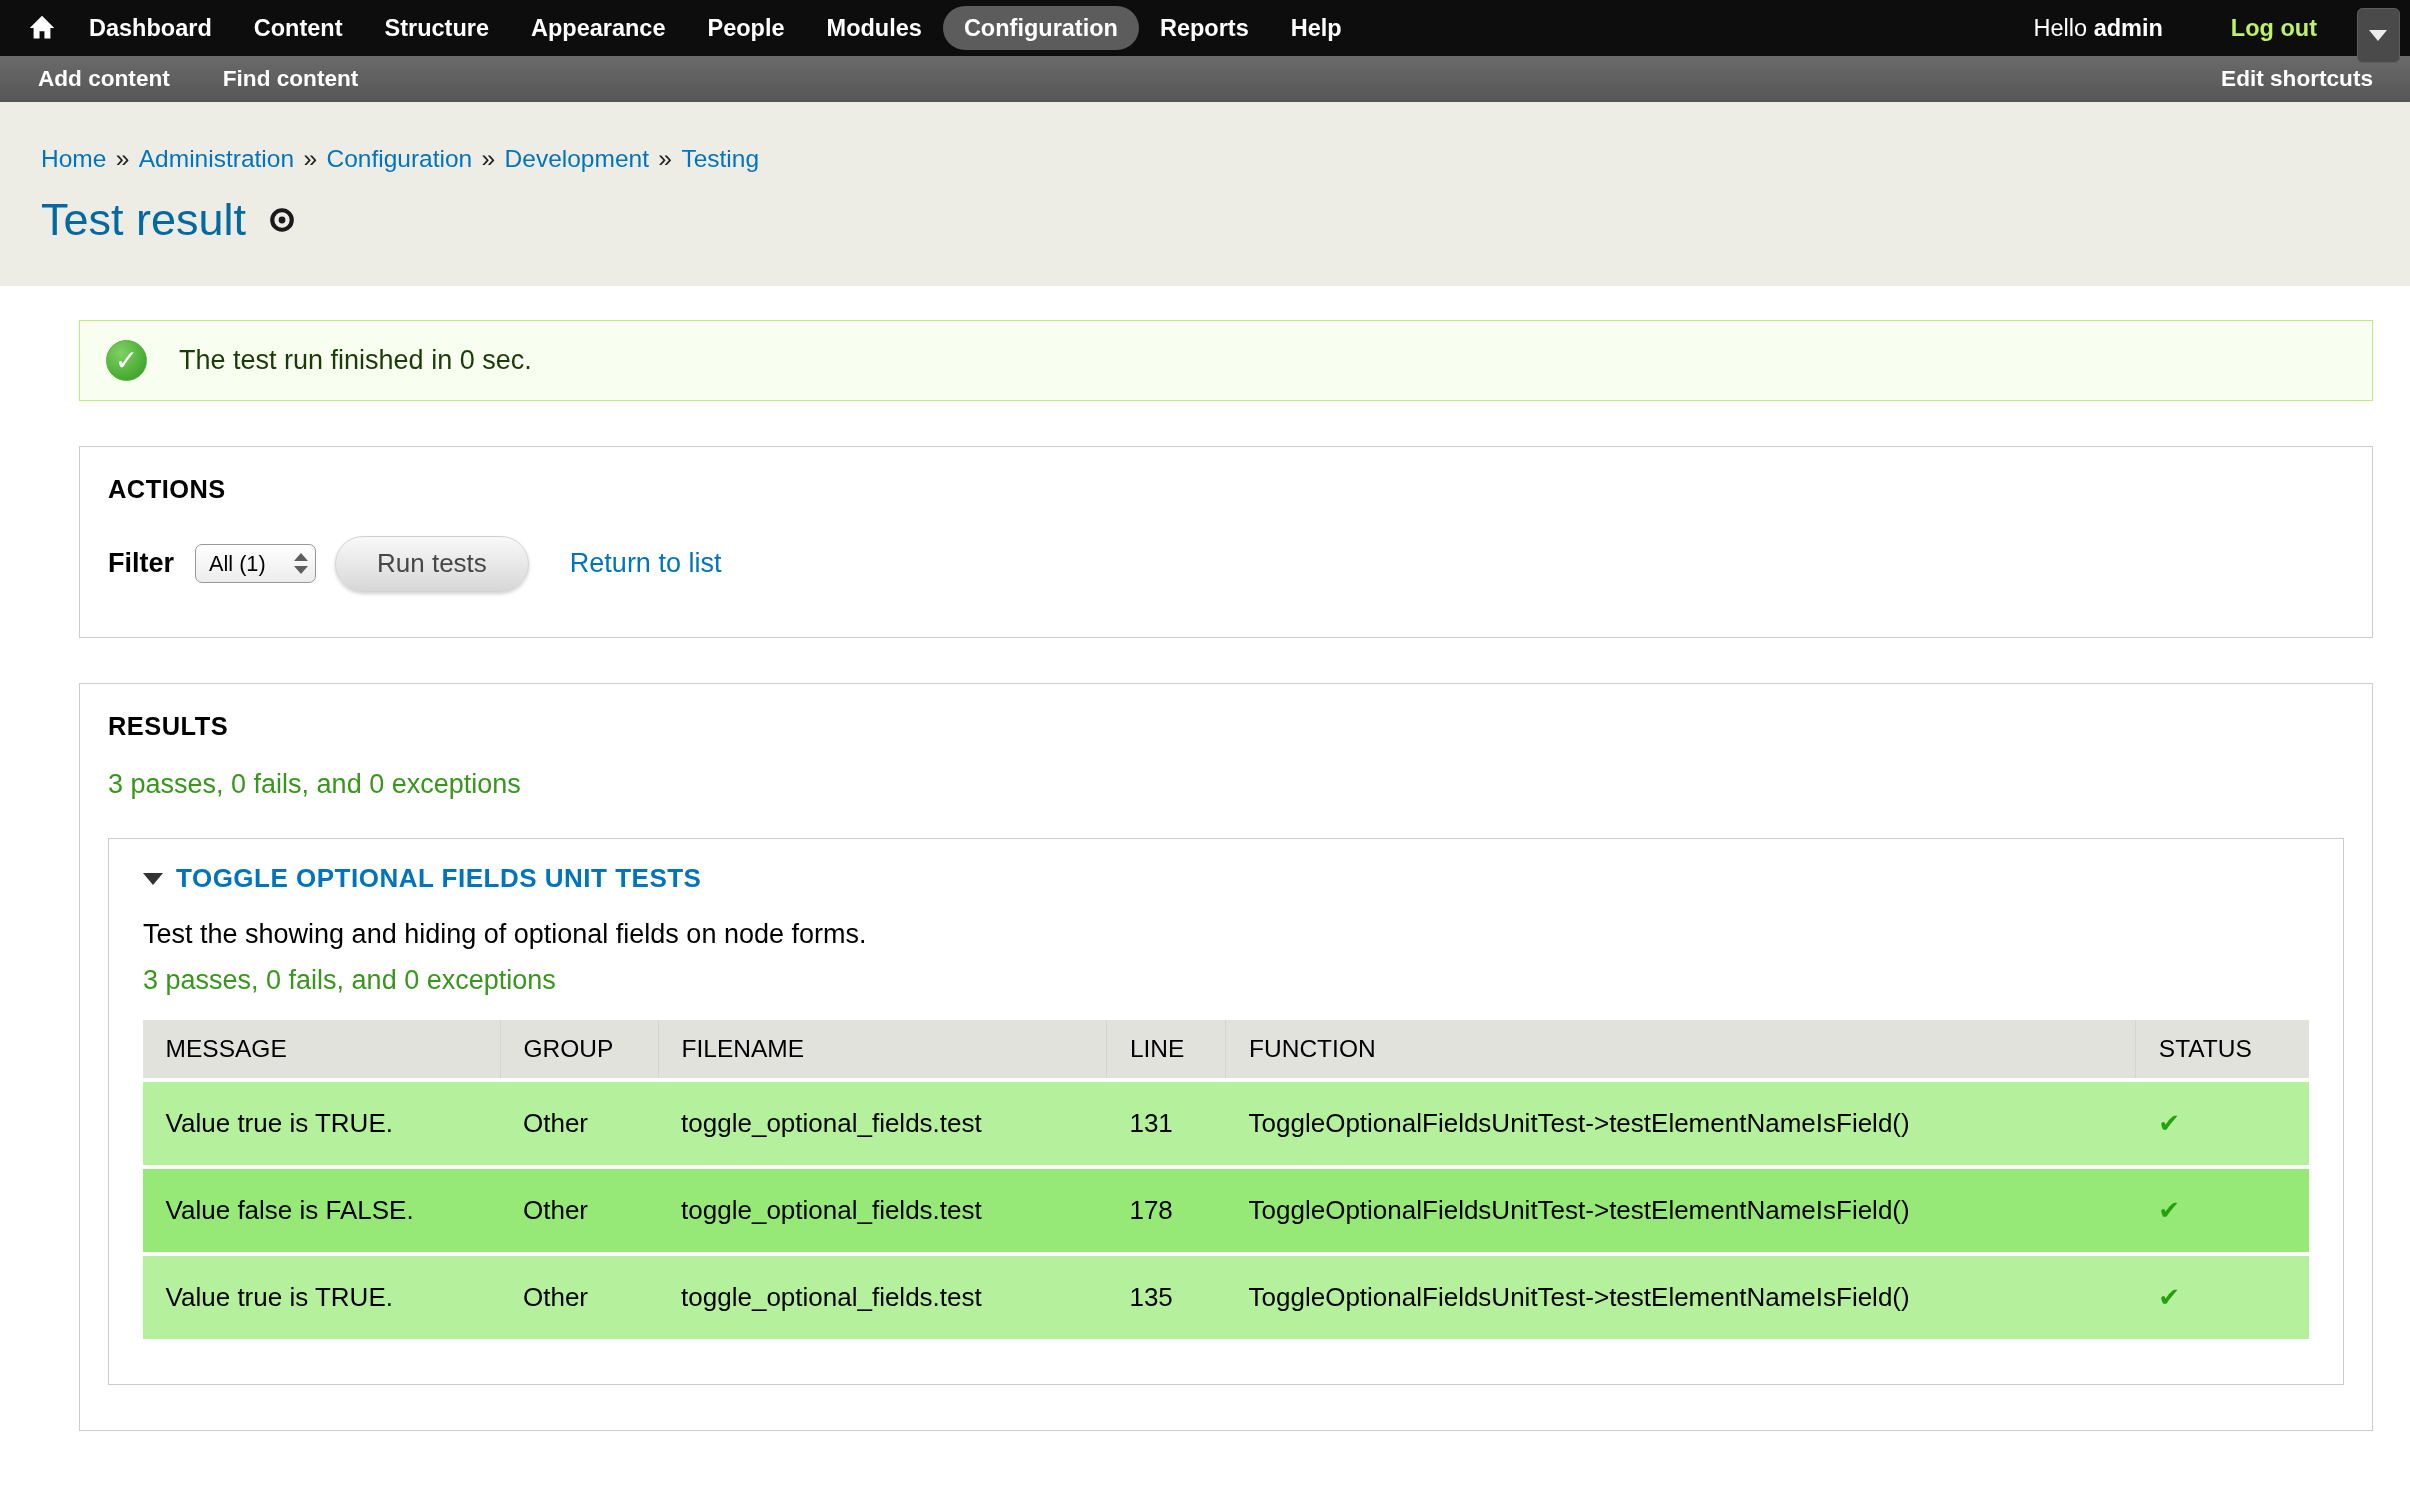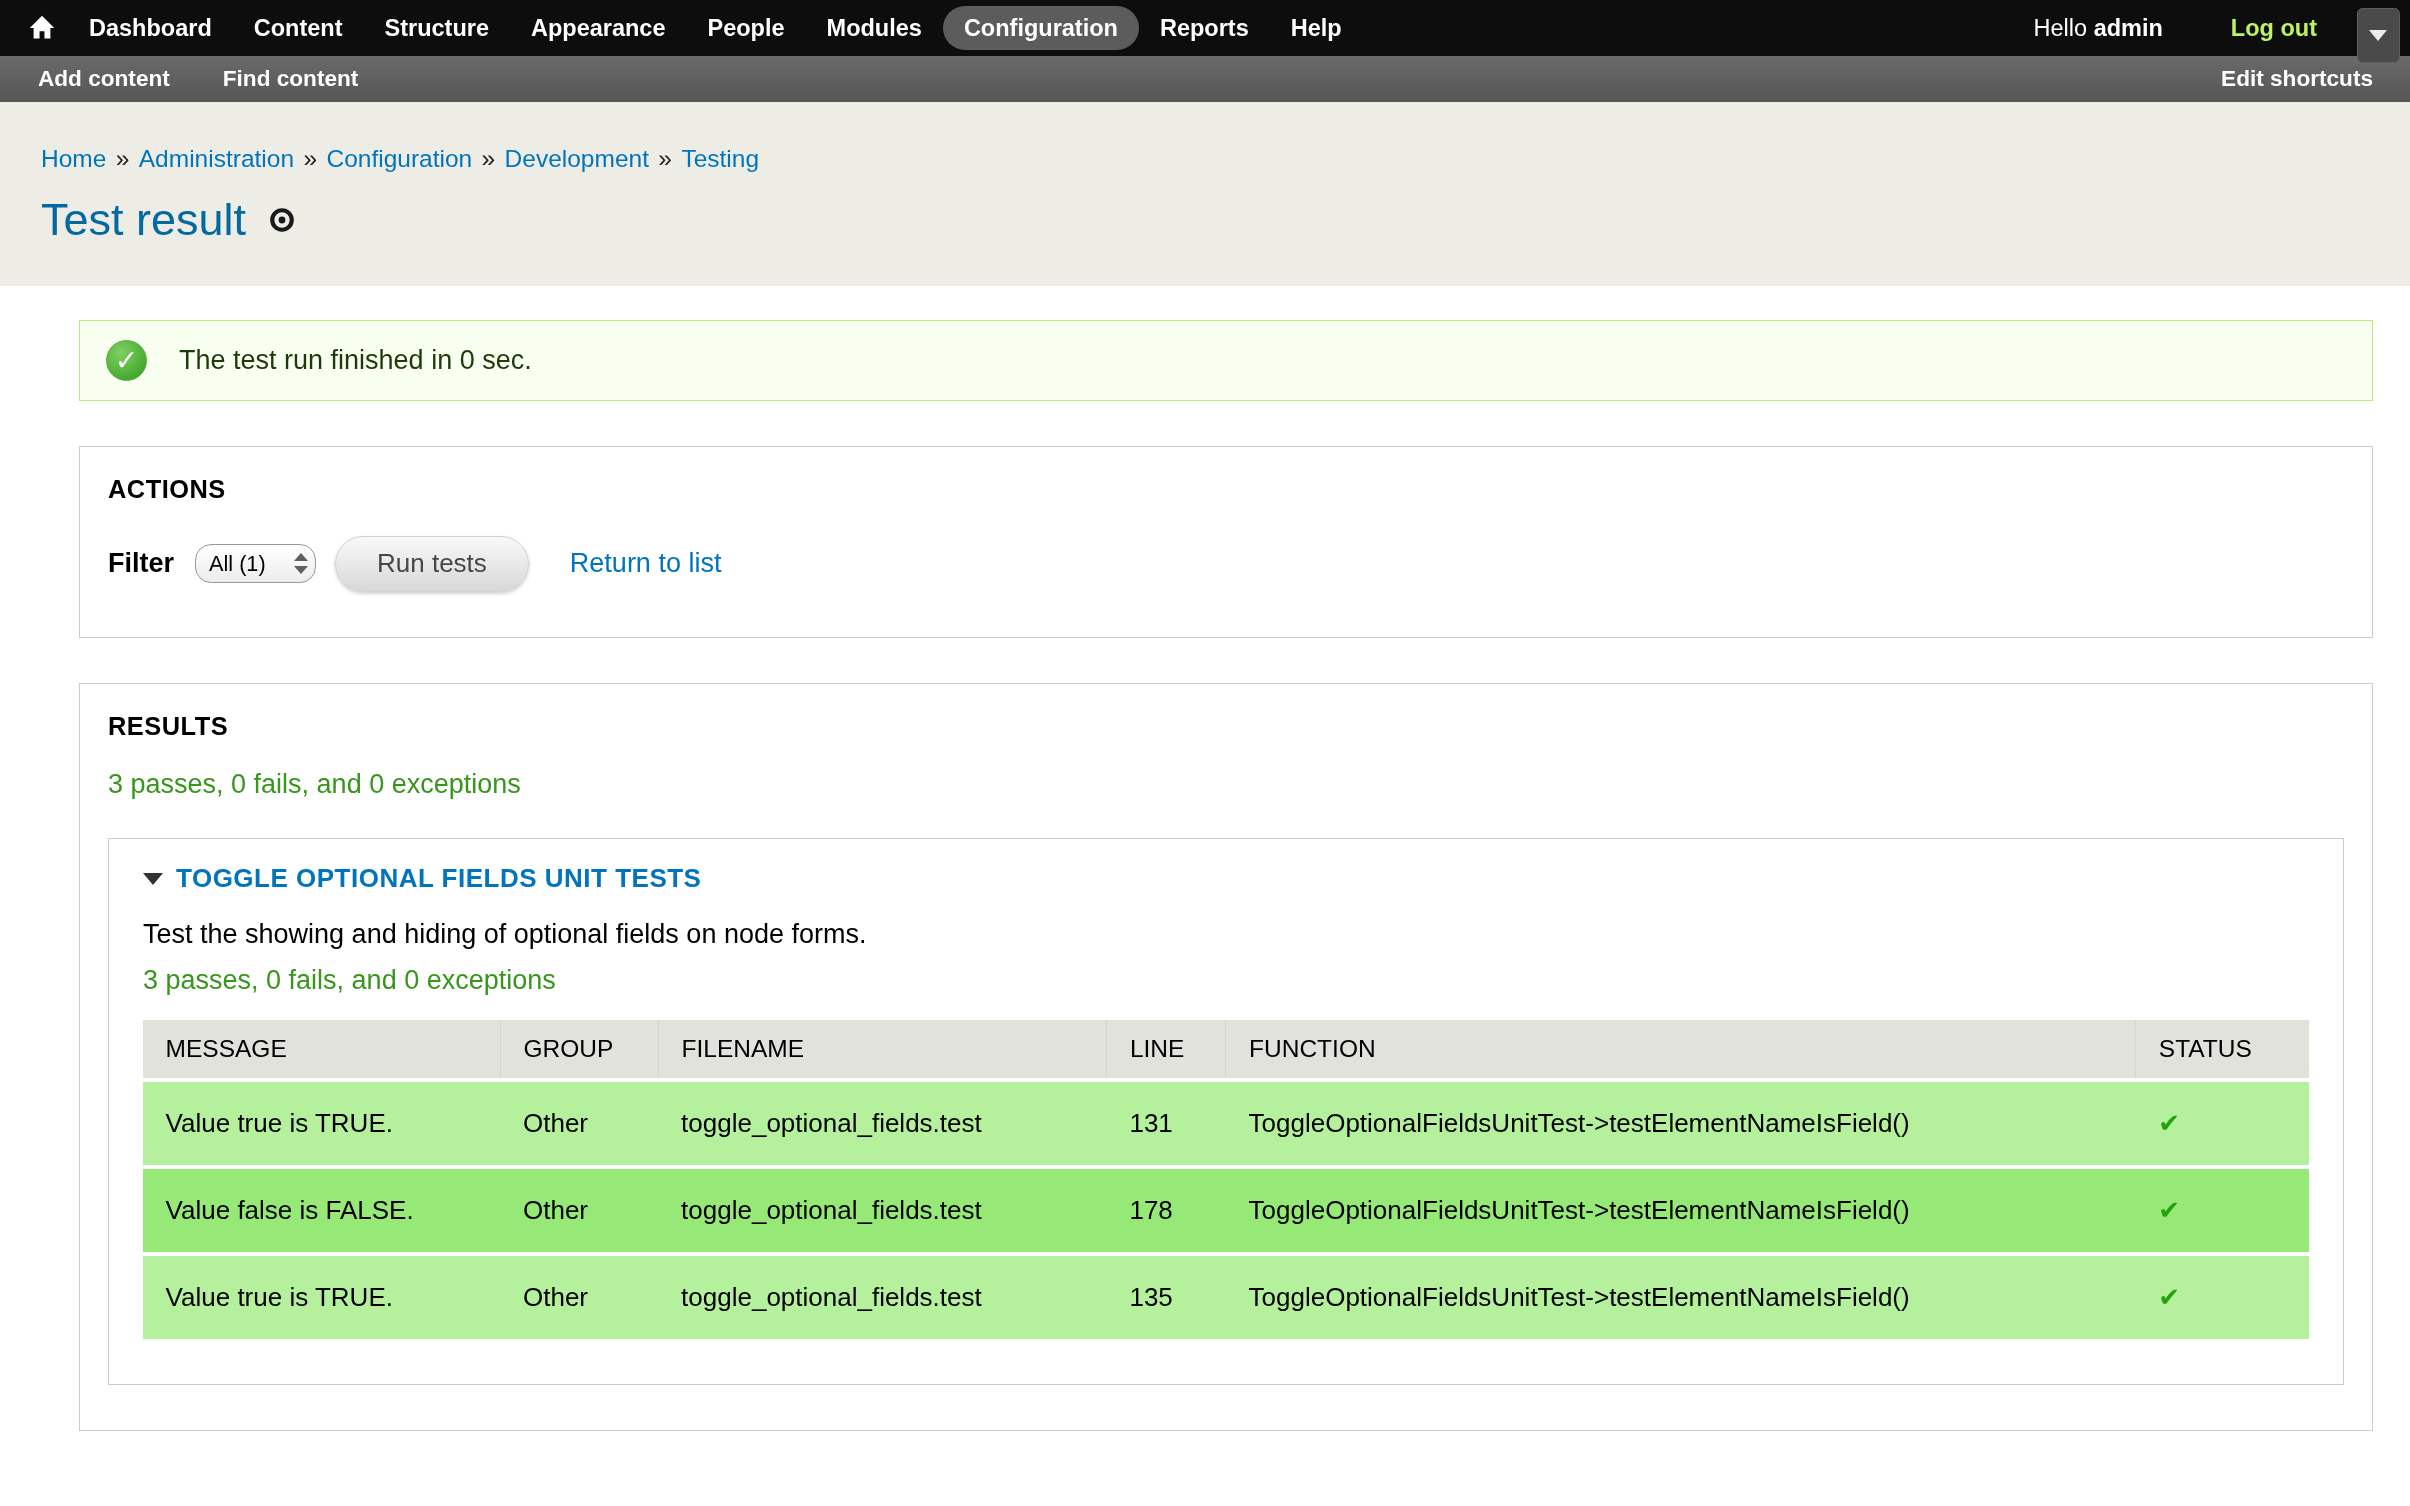--- a/index.html
+++ b/index.html
@@ -49,21 +49,21 @@
     border:1.9px solid #57b13e;color:#fff;font-size:28px;font-weight:bold;
     display:flex;align-items:center;justify-content:center;}
   .message-text{font-size:27px;color:#1c3b08;}
 
   .panel{border:1.9px solid #ccc;margin-top:45px;padding:28px 28px 45px;background:#fff;}
   .panel-title{font-size:25.4px;font-weight:bold;letter-spacing:0.5px;}
 
   .filter-row{display:flex;align-items:center;margin-top:32px;}
   .filter-label{font-size:27px;font-weight:bold;margin-right:21px;}
   .select{display:inline-flex;align-items:center;justify-content:space-between;gap:15px;min-width:121px;
-    border:1.9px solid #989898;border-radius:16px;background:linear-gradient(#fff,#ececec);
+    border:1.9px solid #989898;border-radius:7px;background:linear-gradient(#fff,#ececec);
     padding:5.6px 7.5px 5.6px 13px;font-size:21.7px;cursor:pointer;}
   .spinner{display:flex;flex-direction:column;gap:4.7px;}
   .spinner i{display:block;width:0;height:0;border-left:7.5px solid transparent;border-right:7.5px solid transparent;}
   .spinner .up{border-bottom:8.5px solid #5f5f5f;}
   .spinner .dn{border-top:8.5px solid #5f5f5f;}
   .btn{margin-left:19px;font-family:inherit;font-size:26px;color:#474747;padding:11.3px 41px;
     border:1.9px solid #d2d2d2;border-radius:41px;background:linear-gradient(#f9f9f9,#d7d7d7);
     box-shadow:0 1.9px 3.8px rgba(0,0,0,.18);cursor:pointer;}
   .return-link{margin-left:41px;font-size:27px;}
 

